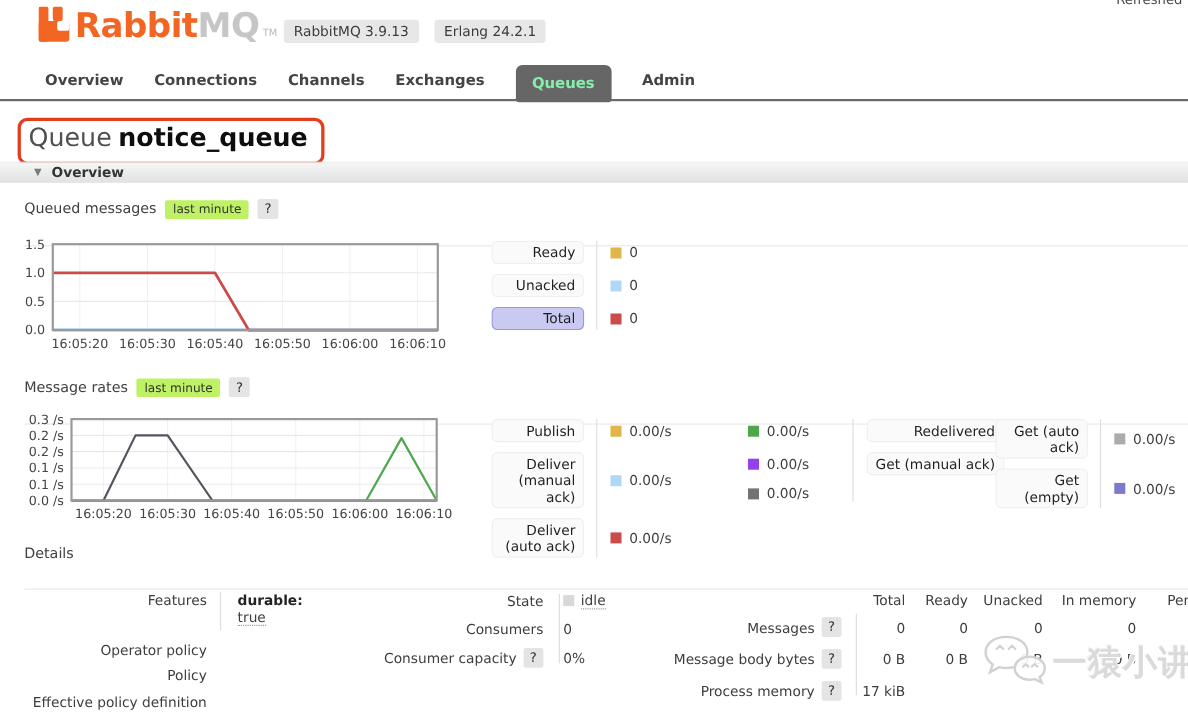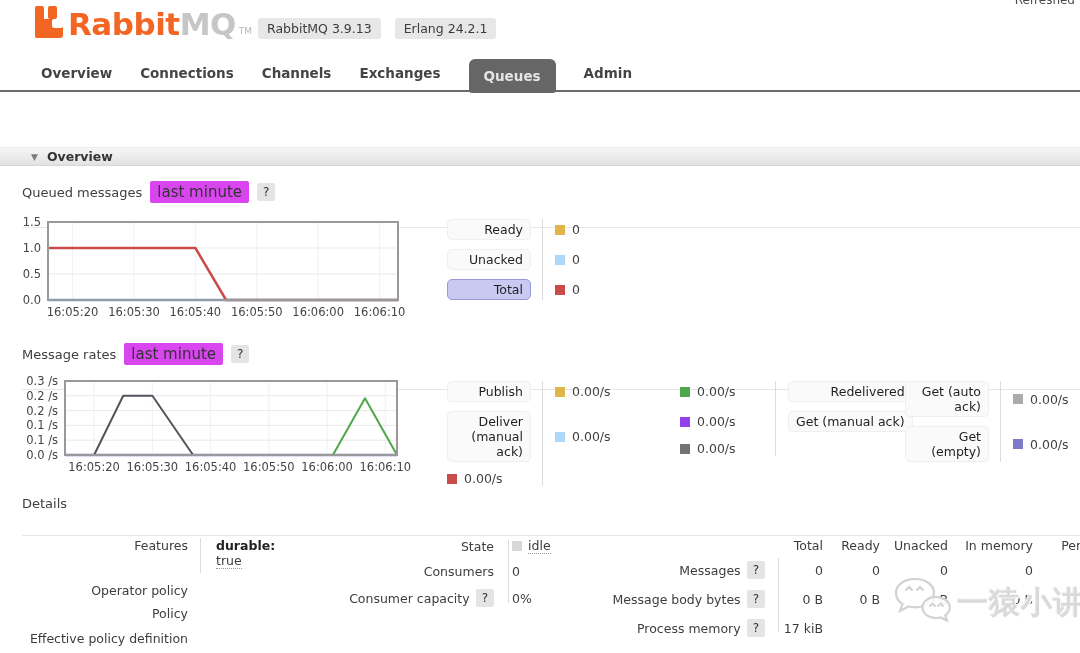--- a/index.html
+++ b/index.html
@@ -14,35 +14,35 @@
   .logo-text { font-size:31px; letter-spacing:-0.5px; line-height:36px; }
   .logo-rabbit { font-weight:bold; }
   .logo-mq { color:#c6c6c6; font-weight:bold; }
   .logo-tm { font-size:9px; color:#b8b8b8; margin-top:20px; display:inline-block; }
   .badges { position:absolute; left:258px; top:18px; display:flex; gap:14px; }
   .badge { background:#e7e7e7; border-radius:3px; padding:3px 9px; font-size:12.5px; color:#3c3c3c; white-space:nowrap; }
   
   .nav { position:absolute; top:58px; left:0; width:1080px; height:34px;
          border-bottom:2px solid #6b6b6b; display:flex; align-items:flex-end; padding-left:41px; gap:28px; }
   .tab { font-weight:bold; font-size:13.5px; color:#444; padding:9px 0; cursor:pointer; white-space:nowrap; }
-  .tab.active { background:#666; color:#e5e5e5; padding:9px 15px; border-radius:6px 6px 3px 3px; margin-bottom:-3px; }
+  .tab.active { background:#666; color:#86efac; padding:9px 15px; border-radius:6px 6px 3px 3px; margin-bottom:-3px; }
   
   .title-box { position:absolute; left:16px; top:107px; border:3px solid #e23e1d; border-radius:9px; padding:3px 12px 8px 7px; }
   .title-box h1 { font-size:23px; font-weight:normal; color:#4f4f4f; white-space:nowrap; }
   .title-box h1 b { color:#0d0d0d; font-weight:700; margin-left:6px; }
   
   .section-bar { position:absolute; top:147px; left:0; width:1080px; height:19px;
     background:linear-gradient(#f6f6f6,#e2e2e2); border-top:1px solid #ededed; border-bottom:1px solid #d6d6d6;
     display:flex; align-items:center; padding-left:31px; gap:9px; cursor:pointer; }
   .tri { color:#7b7b7b; font-size:9px; }
   .section-bar b { font-size:12.5px; color:#333; }
   
   .subhead { position:absolute; left:22px; width:1058px; border-bottom:1px solid #e7e7e7;
     padding-bottom:24px; display:flex; align-items:center; gap:8px; font-size:13px; color:#404040; }
-  .mini-badge { background:#d946ef; border-radius:2px; padding:2px 7px; font-size:15px; color:#333; cursor:pointer; }
+  .mini-badge { background:#bef264; border-radius:2px; padding:2px 7px; font-size:11px; color:#333; cursor:pointer; }
   .help-badge { background:#e4e4e4; border-radius:2px; padding:2px 6px; font-size:12px; color:#333; cursor:pointer; }
   
   svg.chart { position:absolute; overflow:visible; }
   #chart1 { left:10px; top:219px; }
   #chart2 { left:3px;  top:374px; }
   svg.chart text { font-family:"DejaVu Sans","Liberation Sans",sans-serif; }
   
   .legend { position:absolute; display:grid; grid-template-columns:84px auto; column-gap:24px; row-gap:9px; align-items:center; }
   .legend::before { content:""; position:absolute; left:95px; top:0; bottom:0; width:1px; background:#dcdcdc; }
   .lg-btn { background:#fafafa; border:1px solid #efefef; border-radius:5px; padding:2px 7px;
@@ -107,20 +107,23 @@
 
   <div class="nav">
     <span class="tab">Overview</span>
     <span class="tab">Connections</span>
     <span class="tab">Channels</span>
     <span class="tab">Exchanges</span>
     <span class="tab active">Queues</span>
     <span class="tab">Admin</span>
   </div>
 
+  <div class="title-box">
+    <h1><span>Queue</span><b>notice_queue</b></h1>
+  </div>
 
   <div class="section-bar">
     <span class="tri">▼</span>
     <b>Overview</b>
   </div>
 
   <div class="subhead" style="top:181px">
     <span>Queued messages</span>
     <span class="mini-badge">last minute</span>
     <span class="help-badge">?</span>
@@ -213,20 +216,21 @@
     <div class="lg-btn">Publish</div>
     <div class="lg-val">
         <span class="sq" style="background: rgb(224, 182, 74);"></span>
         <span>0.00/s</span>
       </div>
     <div class="lg-btn">Deliver (manual ack)</div>
     <div class="lg-val">
         <span class="sq" style="background: rgb(175, 216, 248);"></span>
         <span>0.00/s</span>
       </div>
+    <div class="lg-btn">Deliver (auto ack)</div>
     <div class="lg-val">
         <span class="sq" style="background: rgb(203, 75, 75);"></span>
         <span>0.00/s</span>
       </div>
   </div>
 
   <div class="legend" id="rates-col-1">
     <div class="lg-val">
         <span class="sq" style="background: rgb(77, 167, 77);"></span>
         <span>0.00/s</span>

